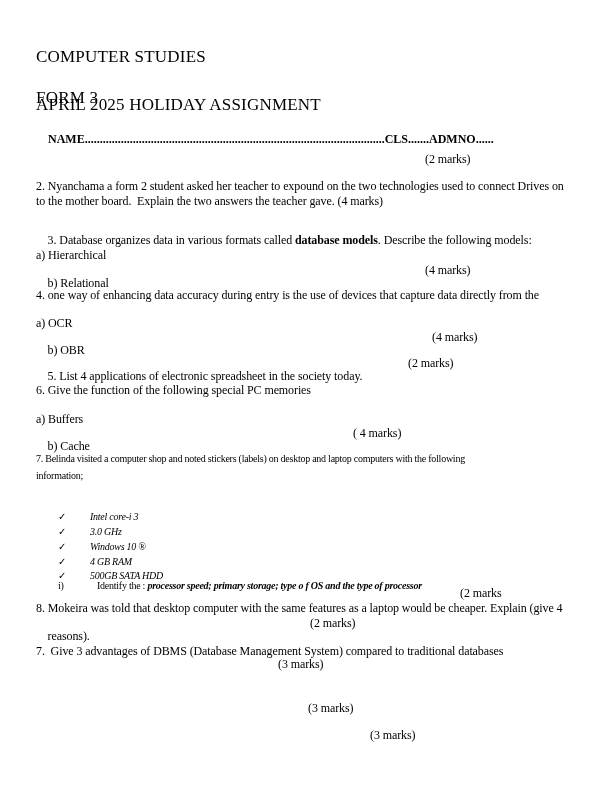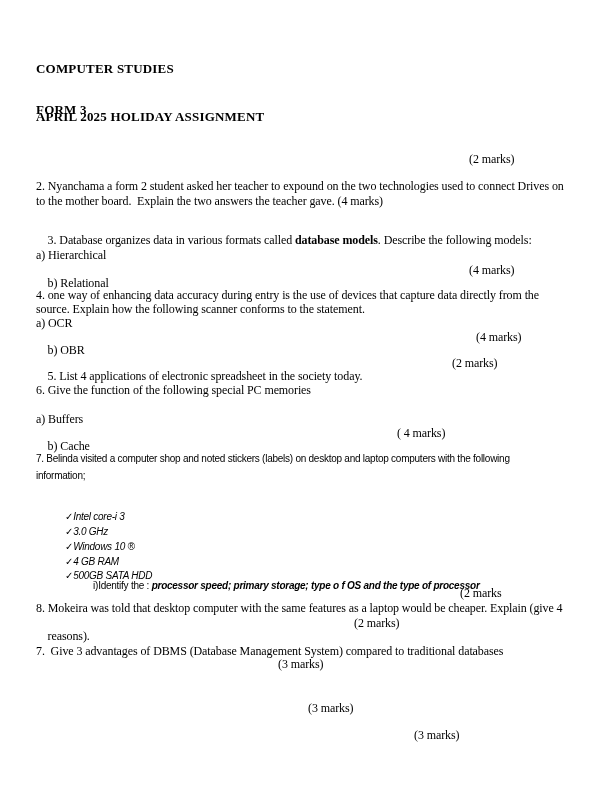--- a/index.html
+++ b/index.html
@@ -7,57 +7,59 @@
     position:relative;
     width:612px;height:792px;
     background:#ffffff;
     overflow:hidden;
     color:#000;
     font-family:"Liberation Serif", serif;
     font-size:12px;
   }
   .ln{position:absolute;left:36px;white-space:pre;line-height:13px;}
   .b{font-weight:bold;}
-  .hd{font-size:13px;font-weight:bold;letter-spacing:0.2px;margin-top:12px;}
+  .hd{font-size:17px;font-weight:normal;letter-spacing:0.2px;}
   .serif{letter-spacing:-0.1px;}
-  .sans{font-family:Liberation Sans, sans-serif;font-size:10px;letter-spacing:-0.25px;text-align:right;}
+  .sans{font-family:Liberation Serif, serif;font-size:10px;letter-spacing:-0.25px;}
   .bi{font-weight:bold;font-style:italic;}
-  .marks{position:absolute;top:0;white-space:pre;margin-left:44px;}
+  .marks{position:absolute;top:0;white-space:pre;}
   .check{display:inline-block;width:14px;font-style:normal;font-size:10px;}
-  .bullet-text{font-style:italic;}
+  .bullet-text{font-style:italic;margin-left:18px;}
   .ilabel{display:inline-block;width:39px;font-style:normal;}
 </style>
 </head>
 <body>
 
 <div class="page">
 
   <div class="ln hd" style="top:50px">COMPUTER STUDIES</div>
   <div class="ln hd" style="top:91px">FORM 3</div>
   <div class="ln hd" style="top:98px">APRIL 2025 HOLIDAY ASSIGNMENT</div>
 
+  <div class="ln b" style="top:120px">
+    <span>NAME</span><span>....................................................................................................</span><span>CLS</span><span>.......</span><span>ADMNO</span><span>......</span>
+  </div>
 
   <div class="ln serif" style="top:153px">
     <span class="marks" style="left:389px">(2 marks)</span>
   </div>
 
   <div class="ln serif" style="top:180px">2. Nyanchama a form 2 student asked her teacher to expound on the two technologies used to connect Drives on</div>
   <div class="ln serif" style="top:195px">to the mother board.  Explain the two answers the teacher gave. (4 marks)</div>
 
   <div class="ln serif" style="top:221px">
     <span>3. Database organizes data in various formats called </span><span class="b">database models</span><span>. Describe the following models:</span>
   </div>
   <div class="ln serif" style="top:249px">a) Hierarchical</div>
   <div class="ln serif" style="top:264px">
     <span>b) Relational</span>
     <span class="marks" style="left:389px">(4 marks)</span>
   </div>
 
   <div class="ln serif" style="top:289px">4. one way of enhancing data accuracy during entry is the use of devices that capture data directly from the</div>
-  <div class="ln serif" style="top:303px">source. Explain how the following scanner conforms to the statement.</div>
   <div class="ln serif" style="top:317px">a) OCR</div>
   <div class="ln serif" style="top:331px">
     <span>b) OBR</span>
     <span class="marks" style="left:396px">(4 marks)</span>
   </div>
 
   <div class="ln serif" style="top:357px">
     <span>5. List 4 applications of electronic spreadsheet in the society today.</span>
     <span class="marks" style="left:372px">(2 marks)</span>
   </div>

